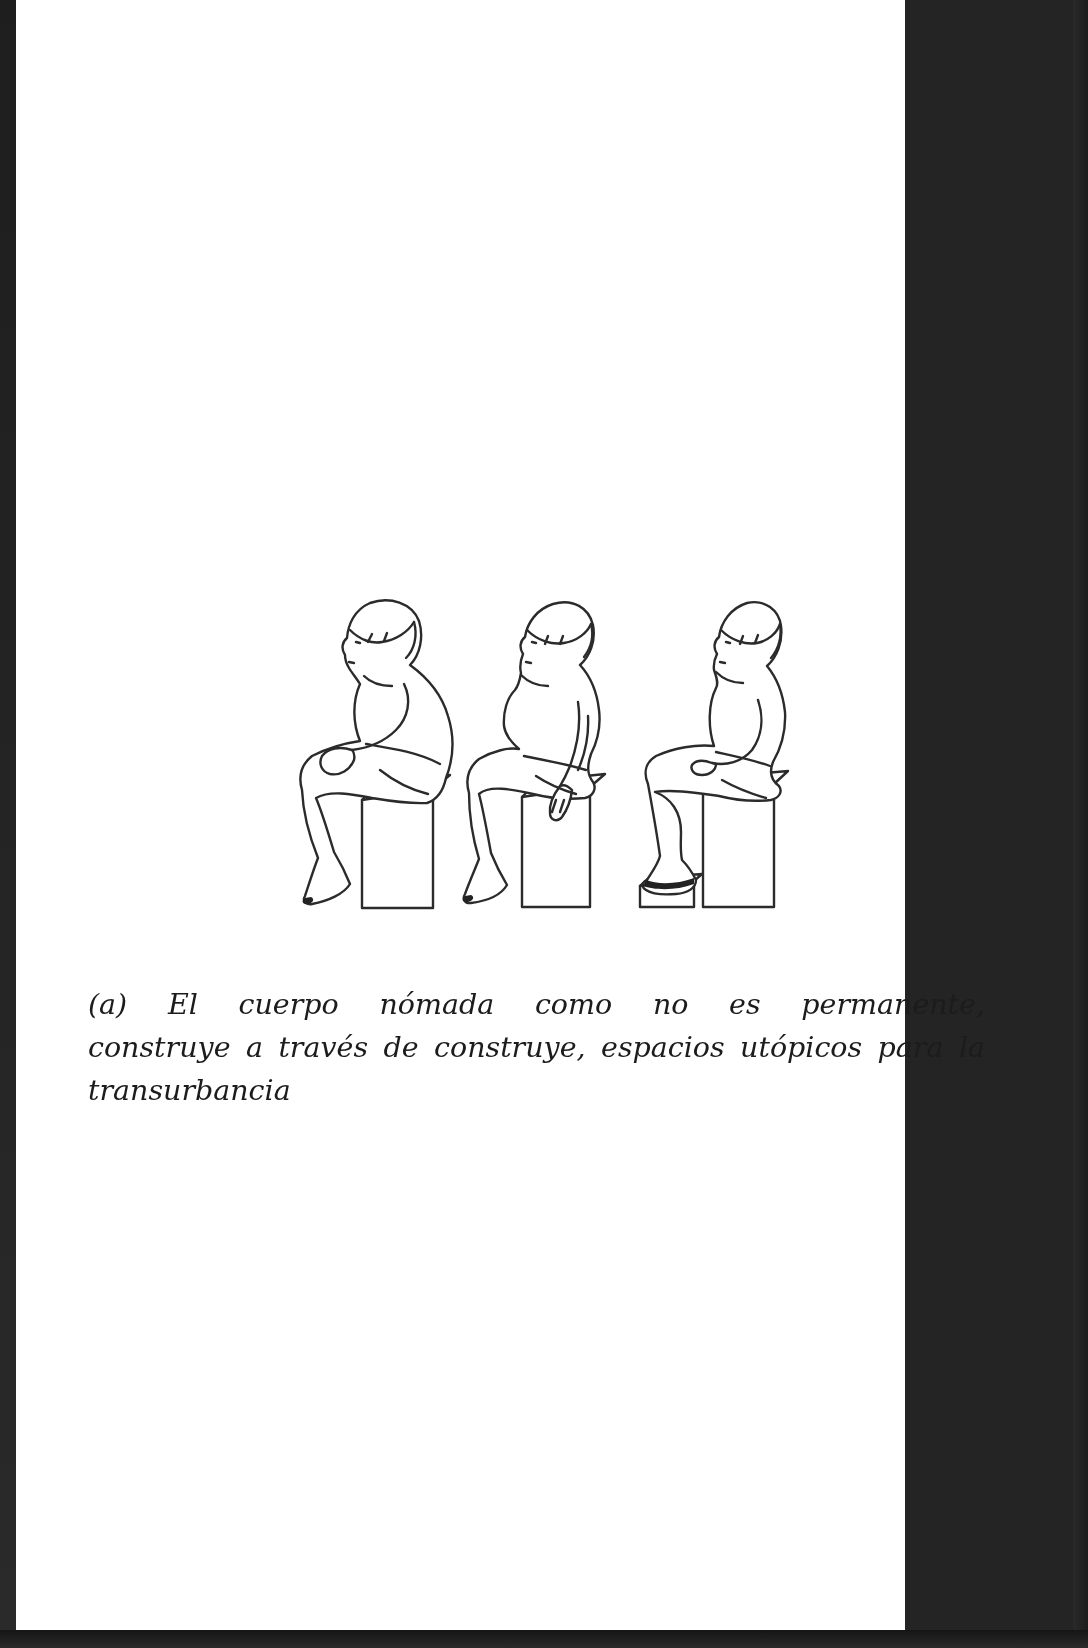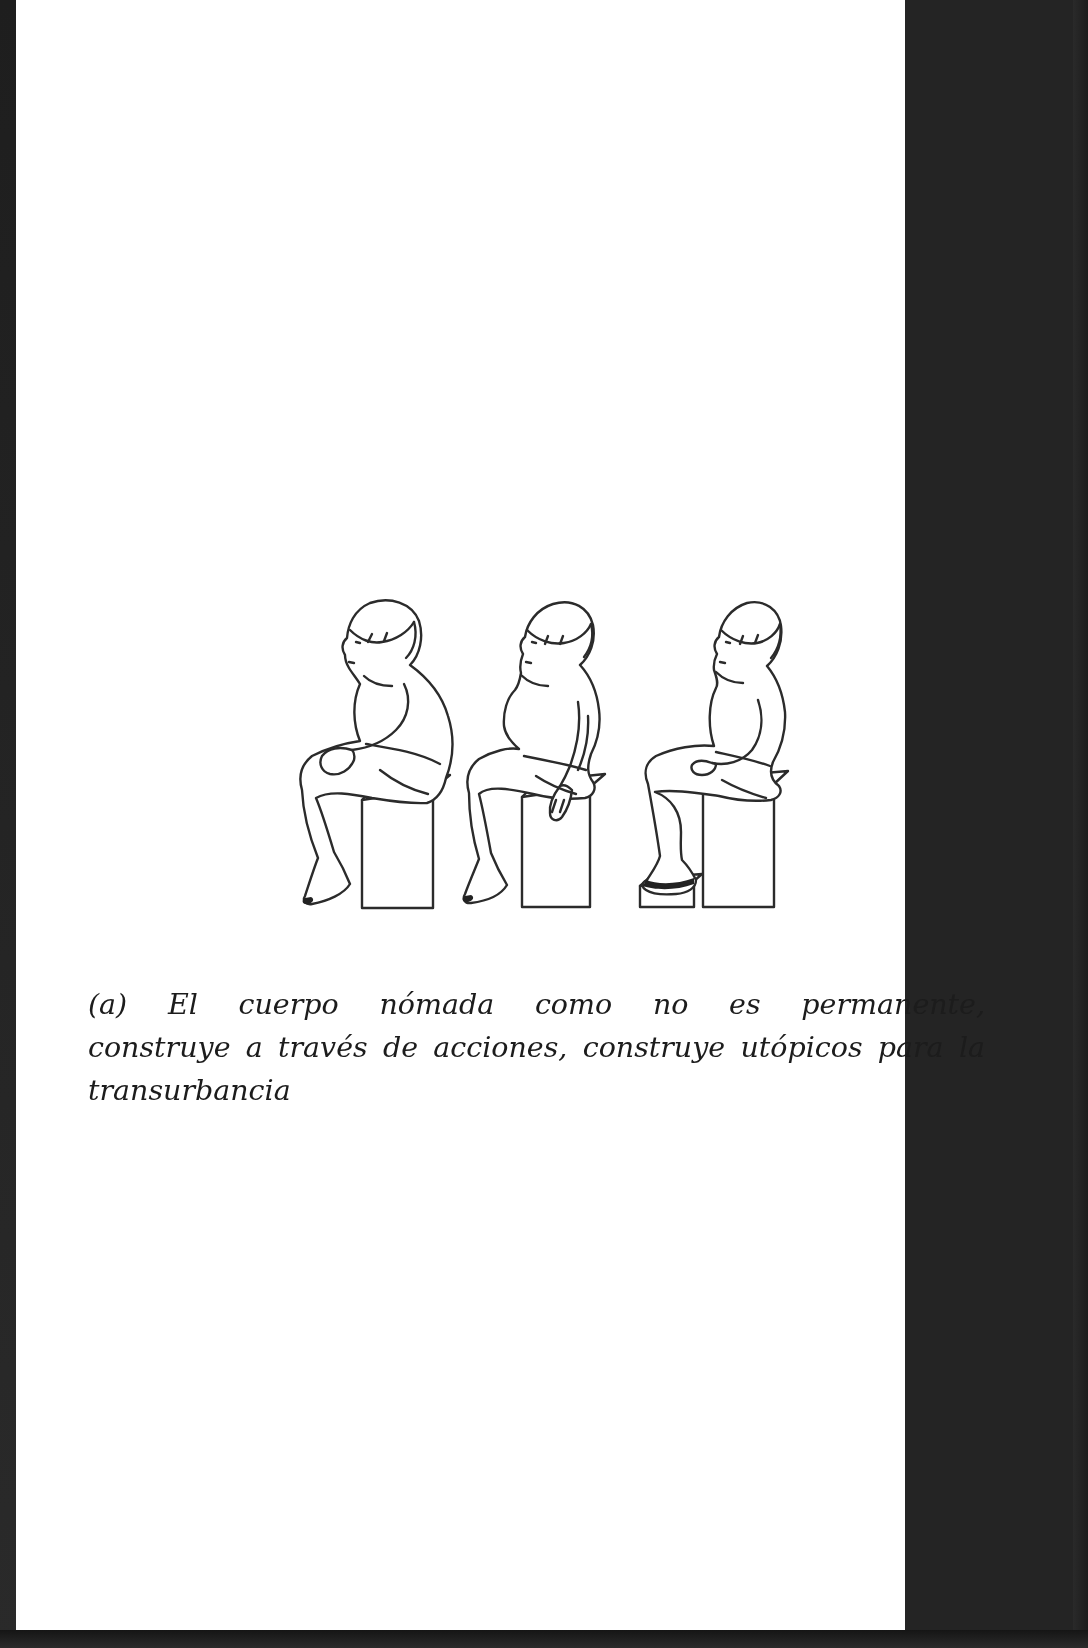--- a/index.html
+++ b/index.html
@@ -189,20 +189,20 @@
 
       <path d="M716,752 C734,756 754,760 770,766"></path>
       <path d="M722,780 C736,788 752,794 766,798"></path>
 
       <path d="M643,886 C654,890 676,891 694,884 L694,878 C676,885 656,884 646,880 Z" fill="#222222" stroke="none"></path>
     </g>
   </svg>
 
   <div class="caption">
     <div class="caption-line">(a) El cuerpo nómada como no es permanente,</div>
-    <div class="caption-line">construye a través de acciones, construye utópicos para la transurbancia</div>
+    <div class="caption-line">construye a través de construye, espacios utópicos para la transurbancia</div>
   </div>
 
 </div>
 
 <div class="frame-edge edge-left"></div>
 <div class="frame-edge edge-right"></div>
 <div class="frame-edge edge-bottom"></div>
 
 </body></html>

